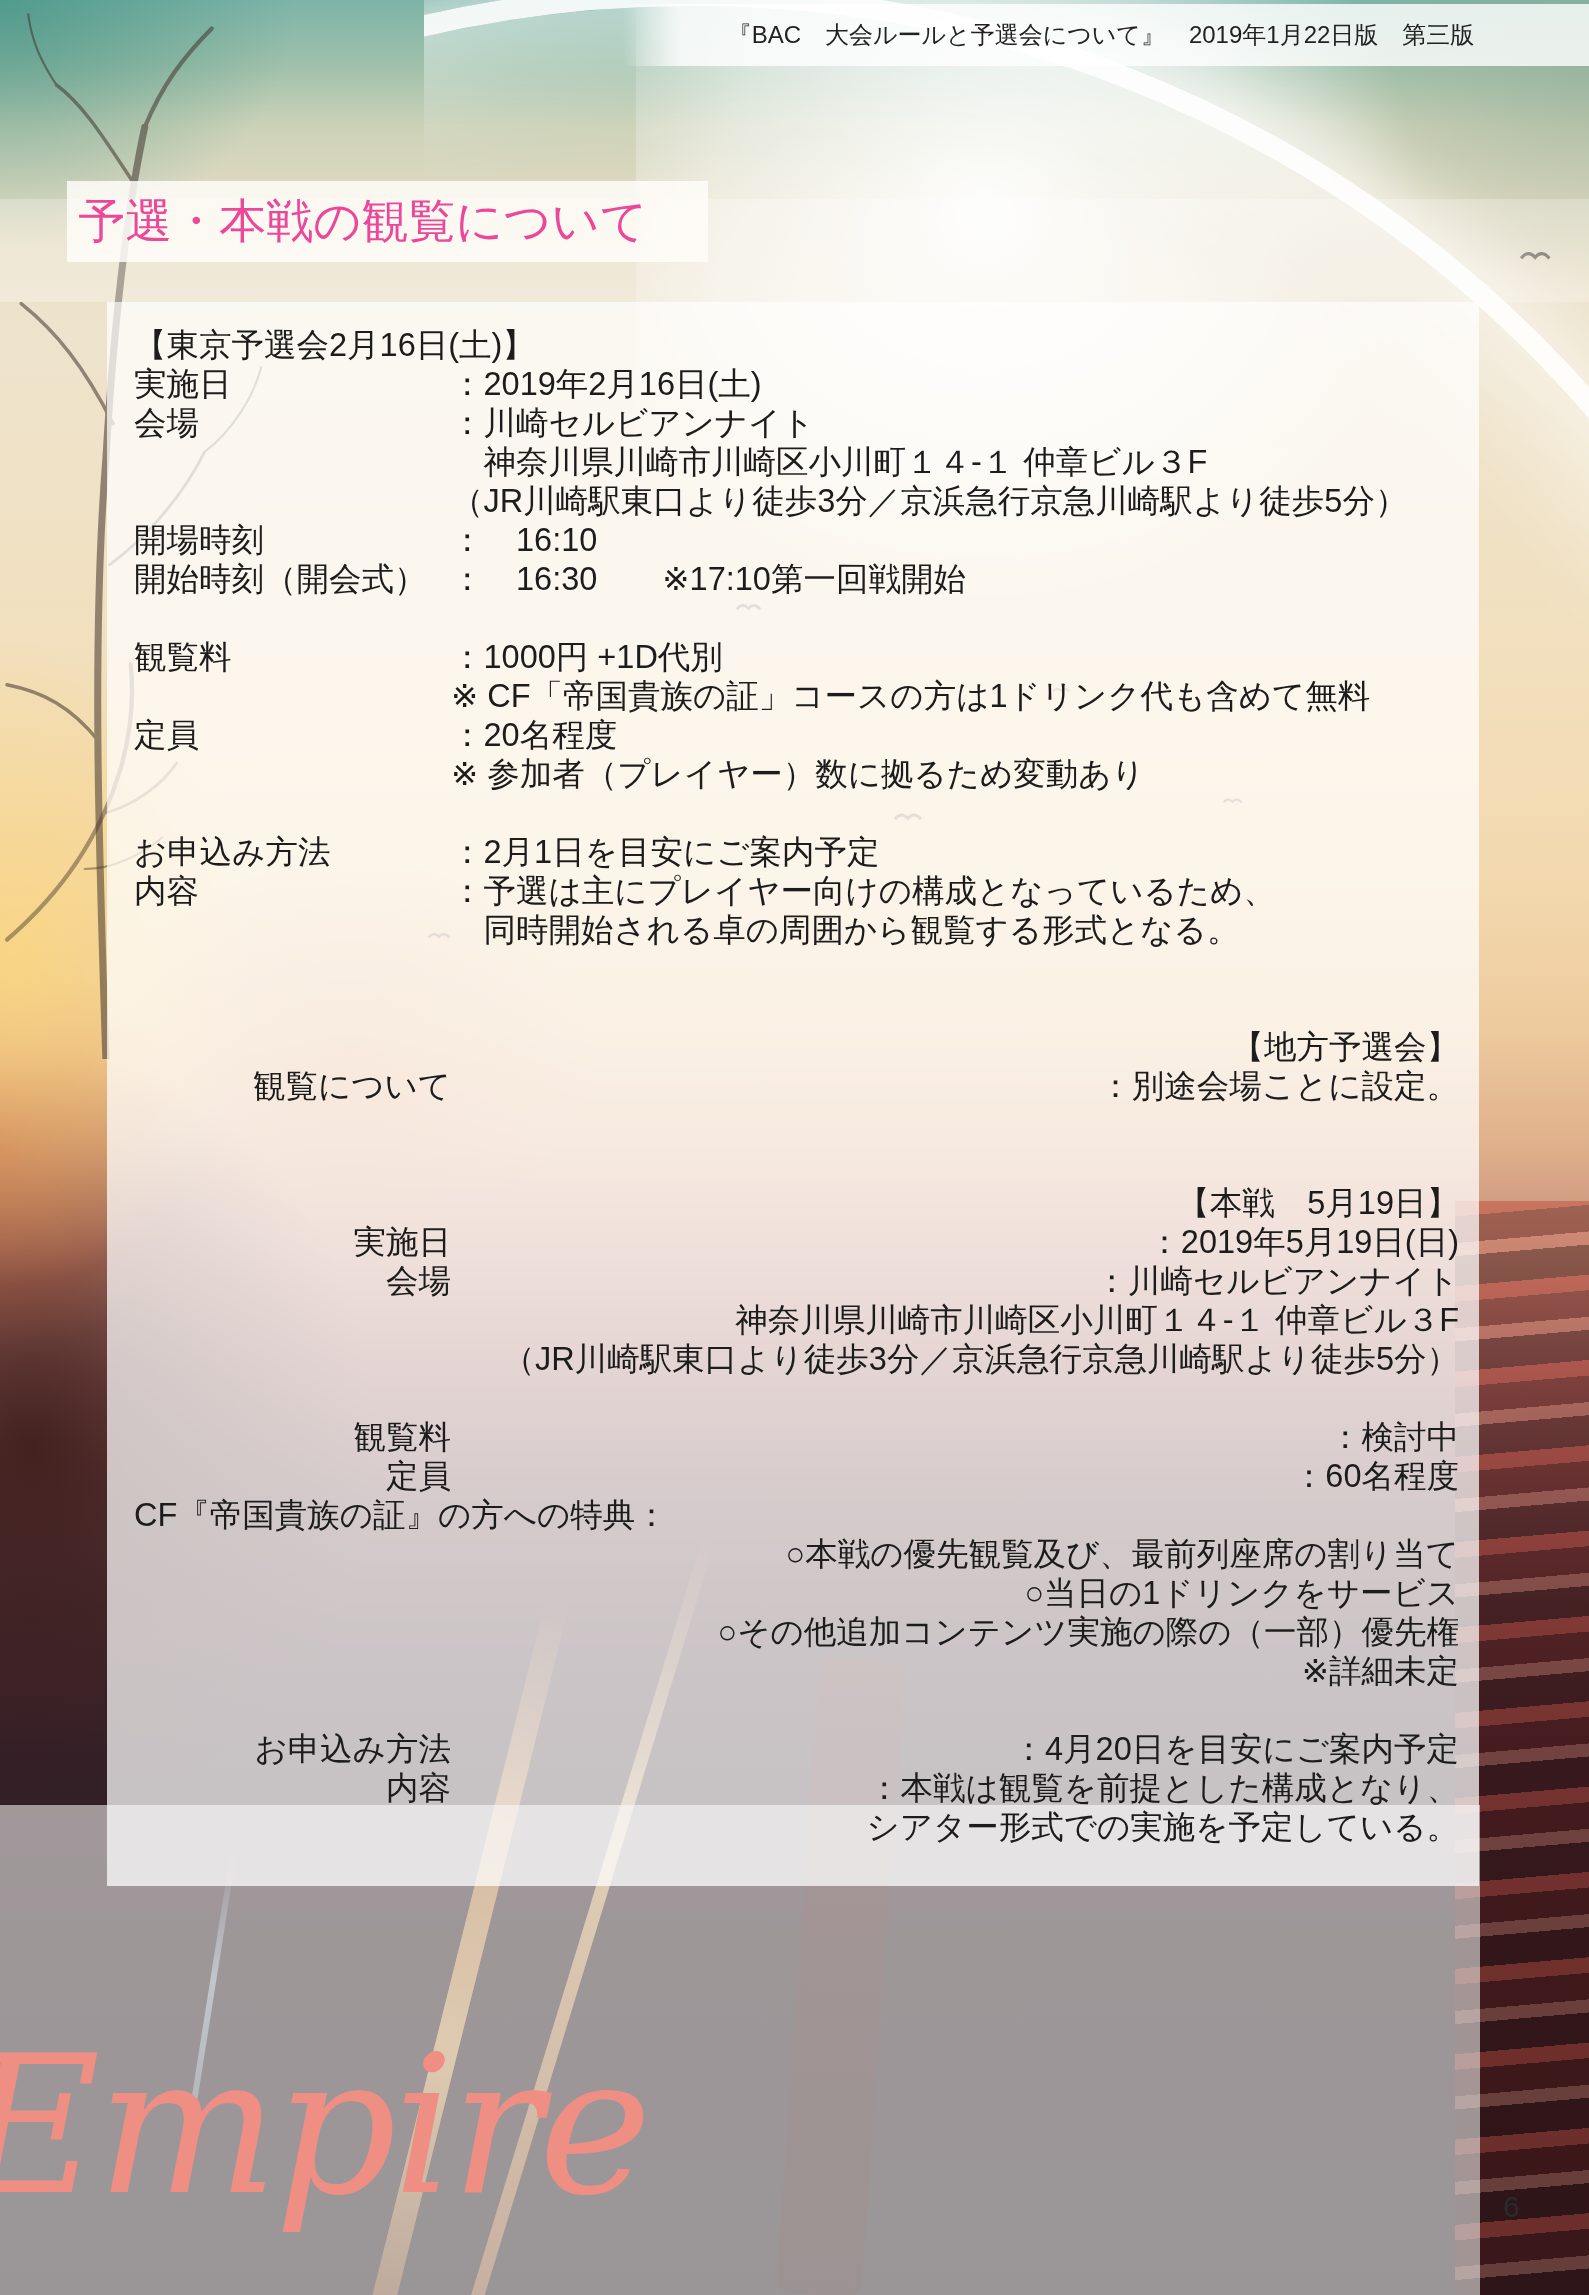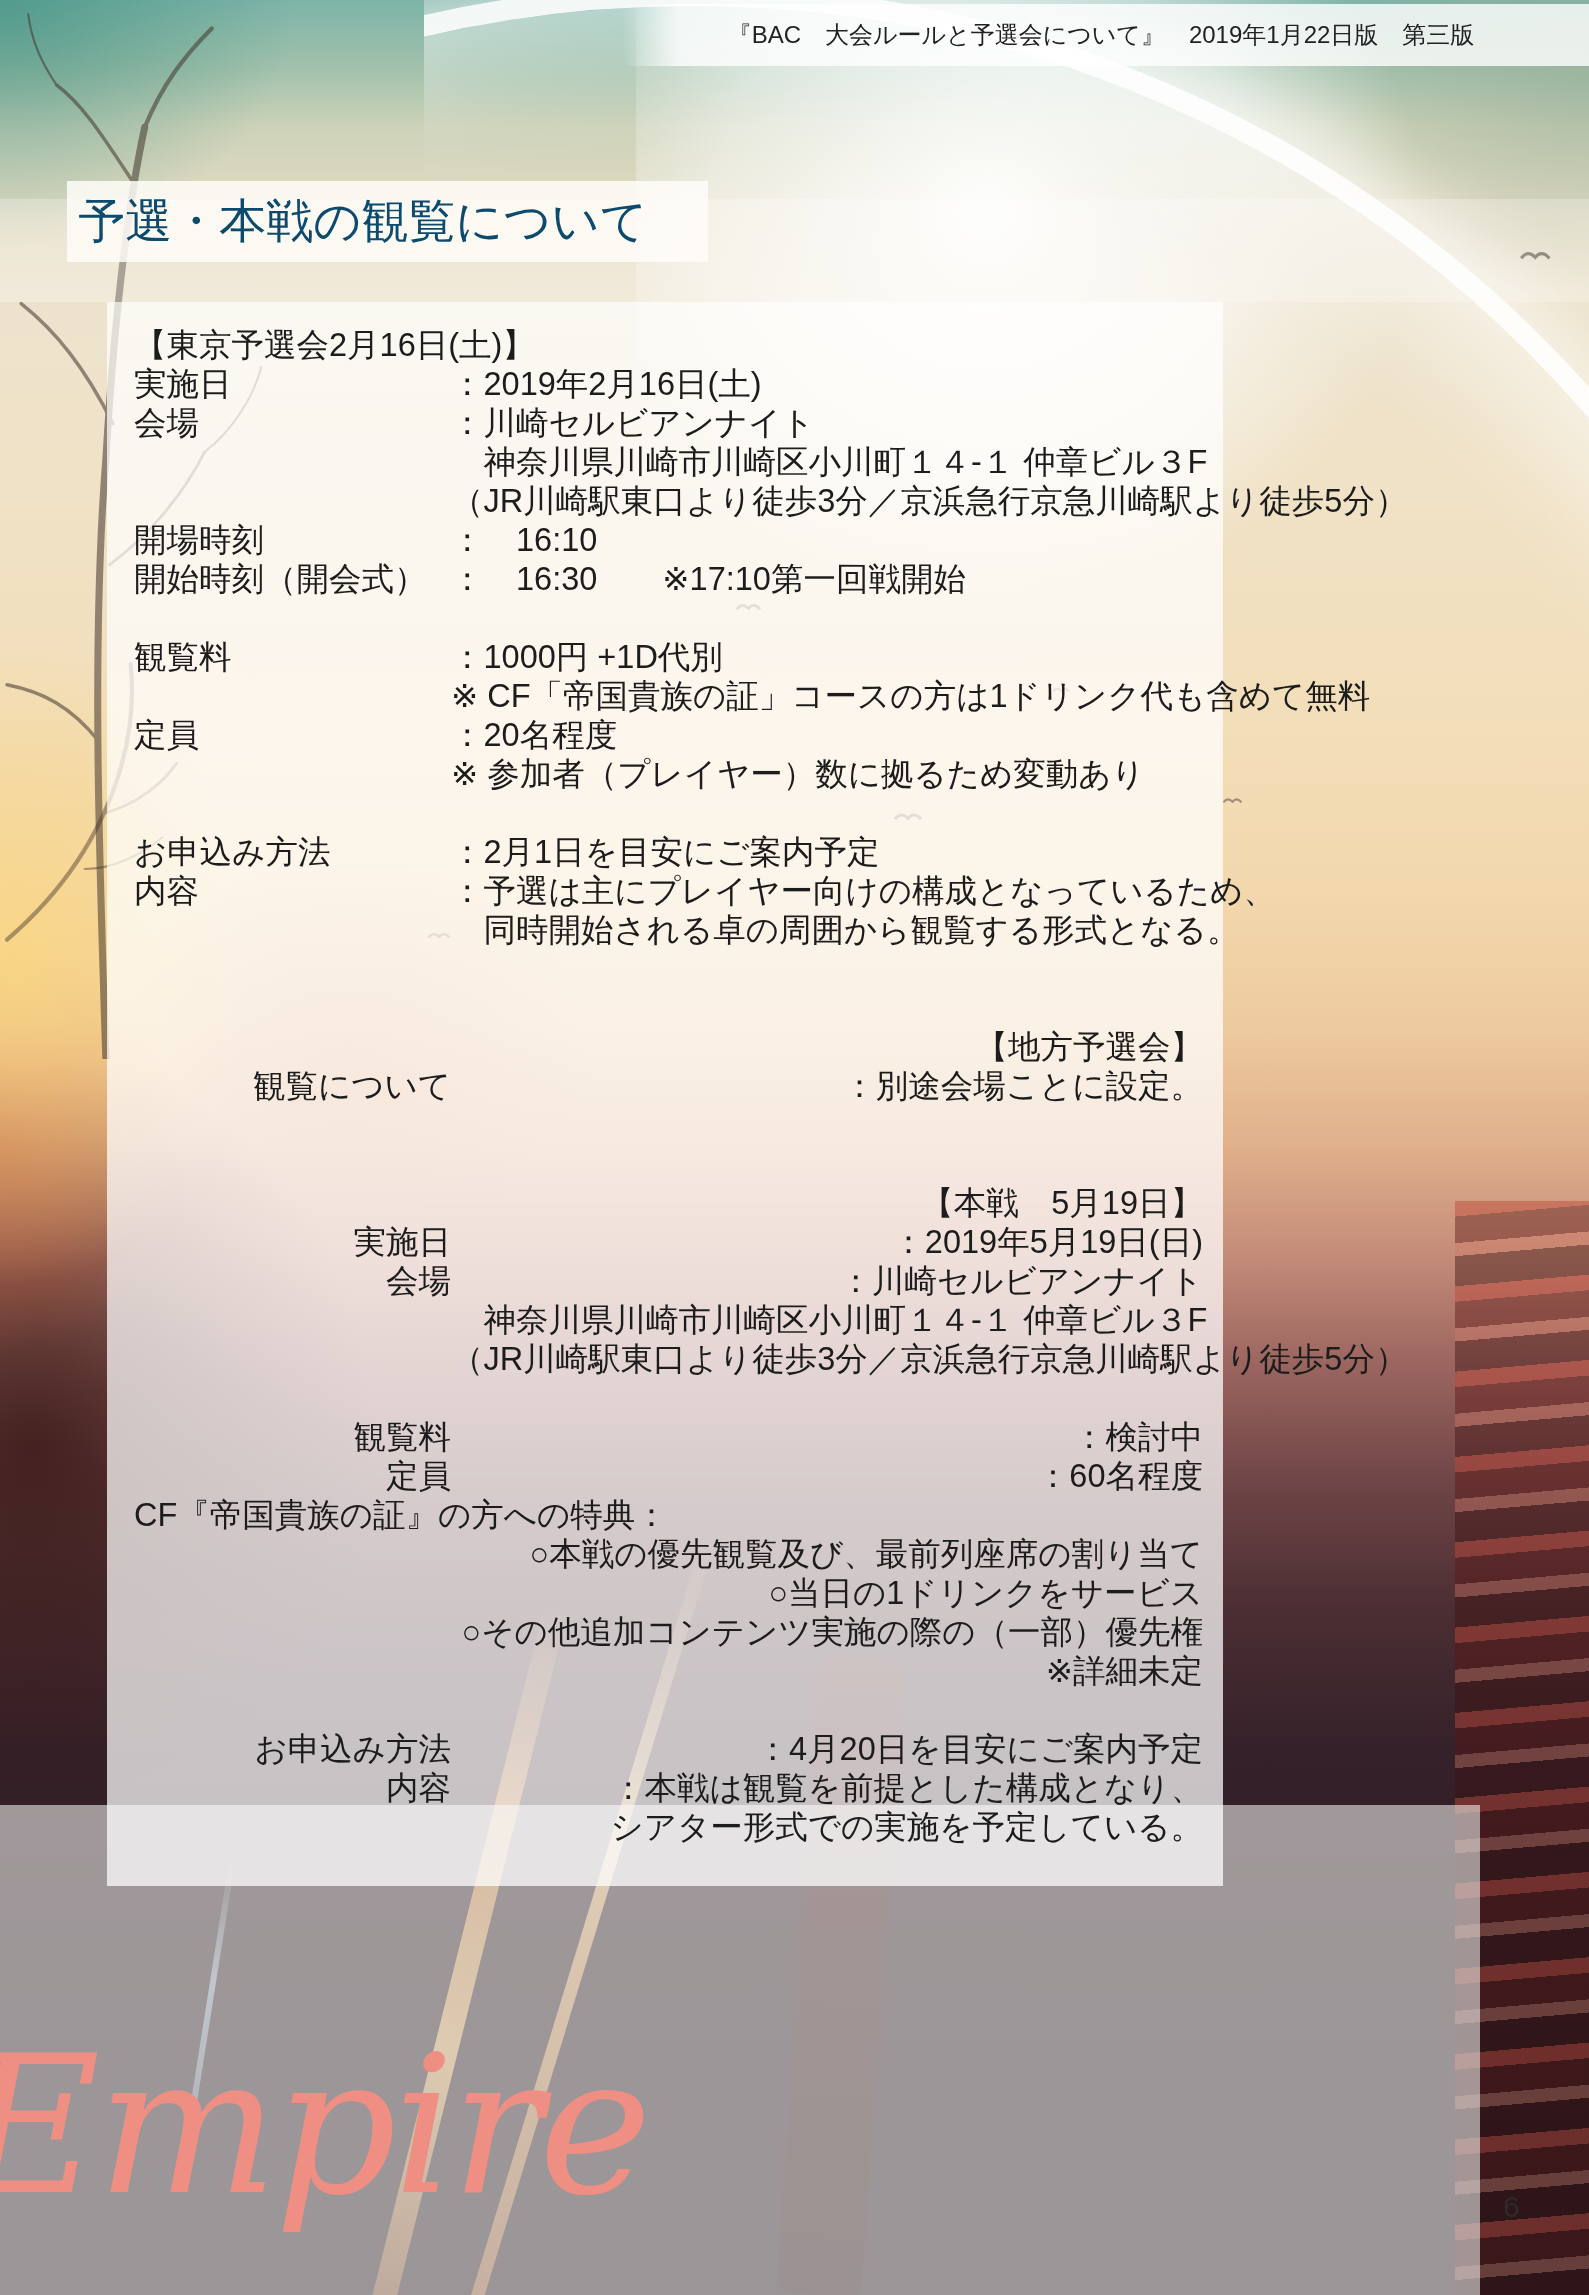--- a/index.html
+++ b/index.html
@@ -45,22 +45,22 @@
   .bird{position:absolute;}
   .bottom-veil{position:absolute;left:0;top:1805px;width:1480px;height:491px;background:rgba(235,233,232,.6);}
 
   
   .header-band{position:absolute;left:622px;top:4.2px;width:968px;height:62px;
     display:flex;align-items:center;justify-content:center;padding-right:10px;box-sizing:border-box;
     border-radius:8.5px 0 0 8.5px;font-size:24px;white-space:pre;color:#222;
     background:linear-gradient(90deg, rgba(255,255,255,0), rgba(255,255,255,.8) 57px, rgba(255,255,255,.8));}
   .title-box{position:absolute;left:67px;top:181px;width:641px;height:81px;
     background:rgba(255,253,249,.84);display:flex;align-items:center;
-    padding-left:11.3px;box-sizing:border-box;font-size:47px;white-space:pre;color:#0c4a6e;}
-  .content-panel{position:absolute;left:107px;top:302px;width:1116px;height:1584px;
+    padding-left:11.3px;box-sizing:border-box;font-size:47px;white-space:pre;color:#ec4899;}
+  .content-panel{position:absolute;left:107px;top:302px;width:1372px;height:1584px;
     background:rgba(255,255,255,.73);box-sizing:border-box;padding:24px 20px 0 27px;}
   .section{margin:0;}
   .section + .section{margin-top:78px;text-align:right;}
   .row{display:flex;min-height:39px;line-height:39px;font-size:32.5px;white-space:pre;}
   .heading-row{display:block;}
   .lbl{flex:0 0 317px;}
   .val{flex:1 1 auto;}
 
   .empire{position:absolute;left:-39px;top:2031px;font-family:"DejaVu Serif","Liberation Serif",serif;
     font-style:italic;font-size:191px;letter-spacing:-3.5px;line-height:1;}

